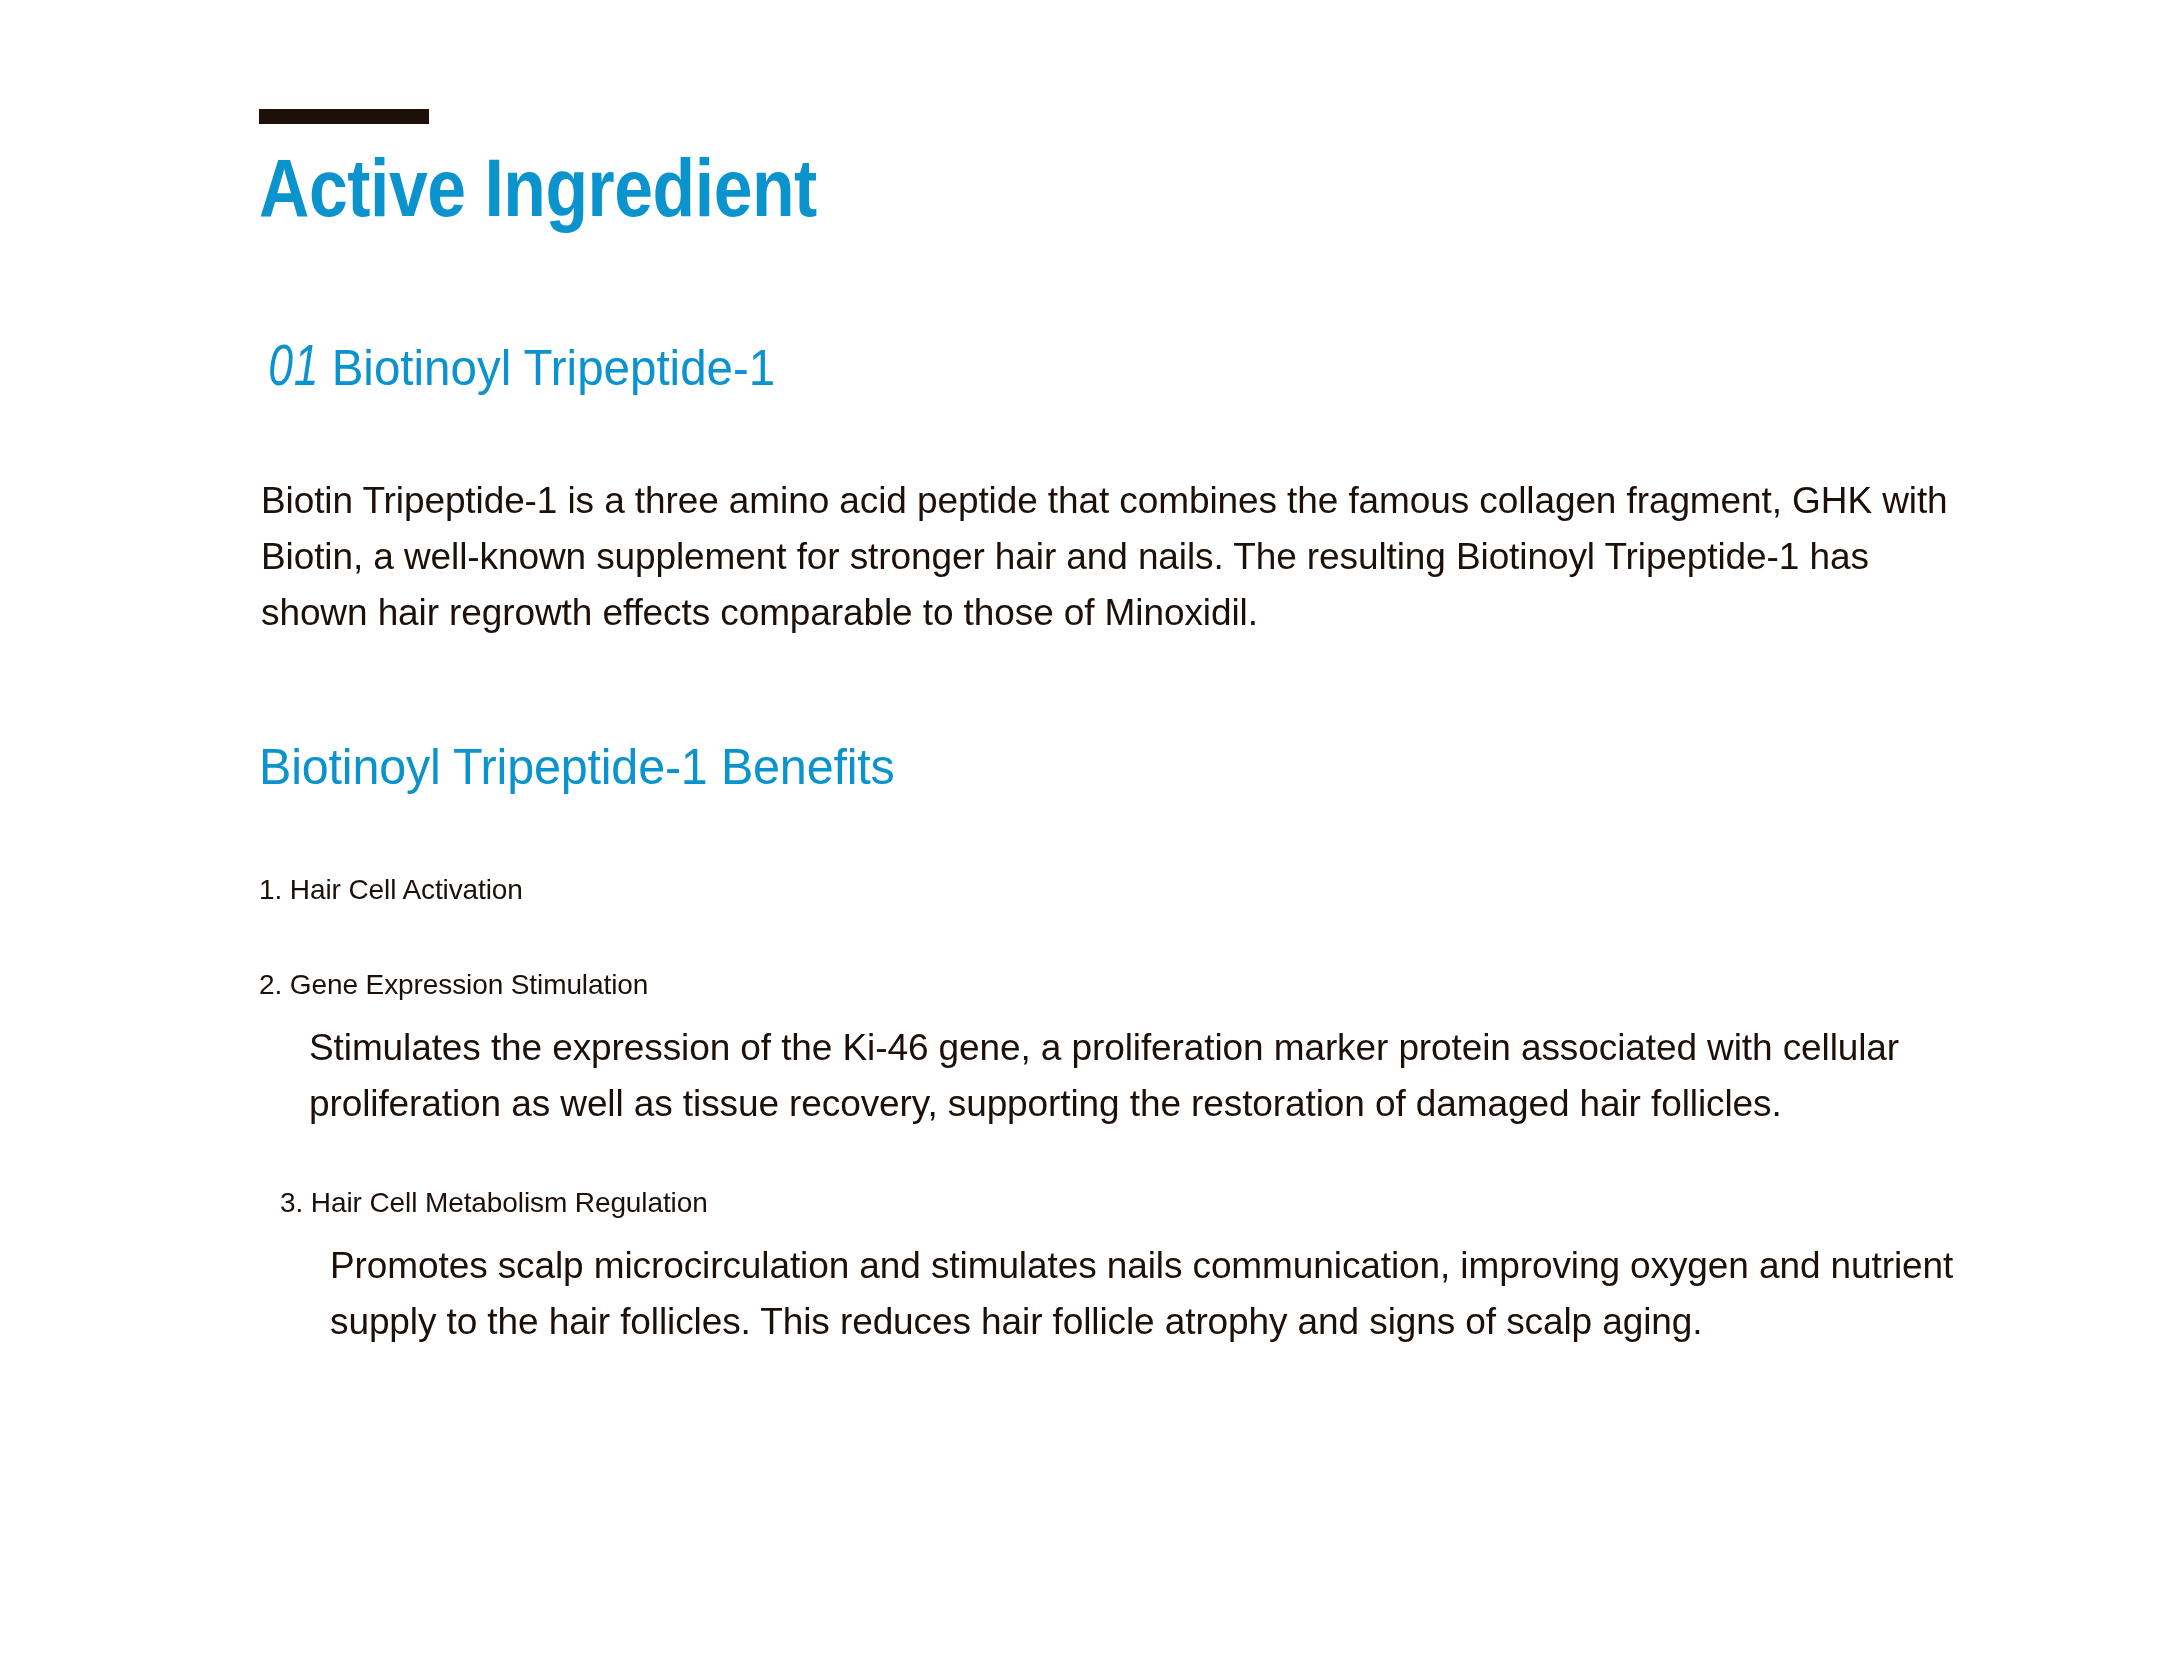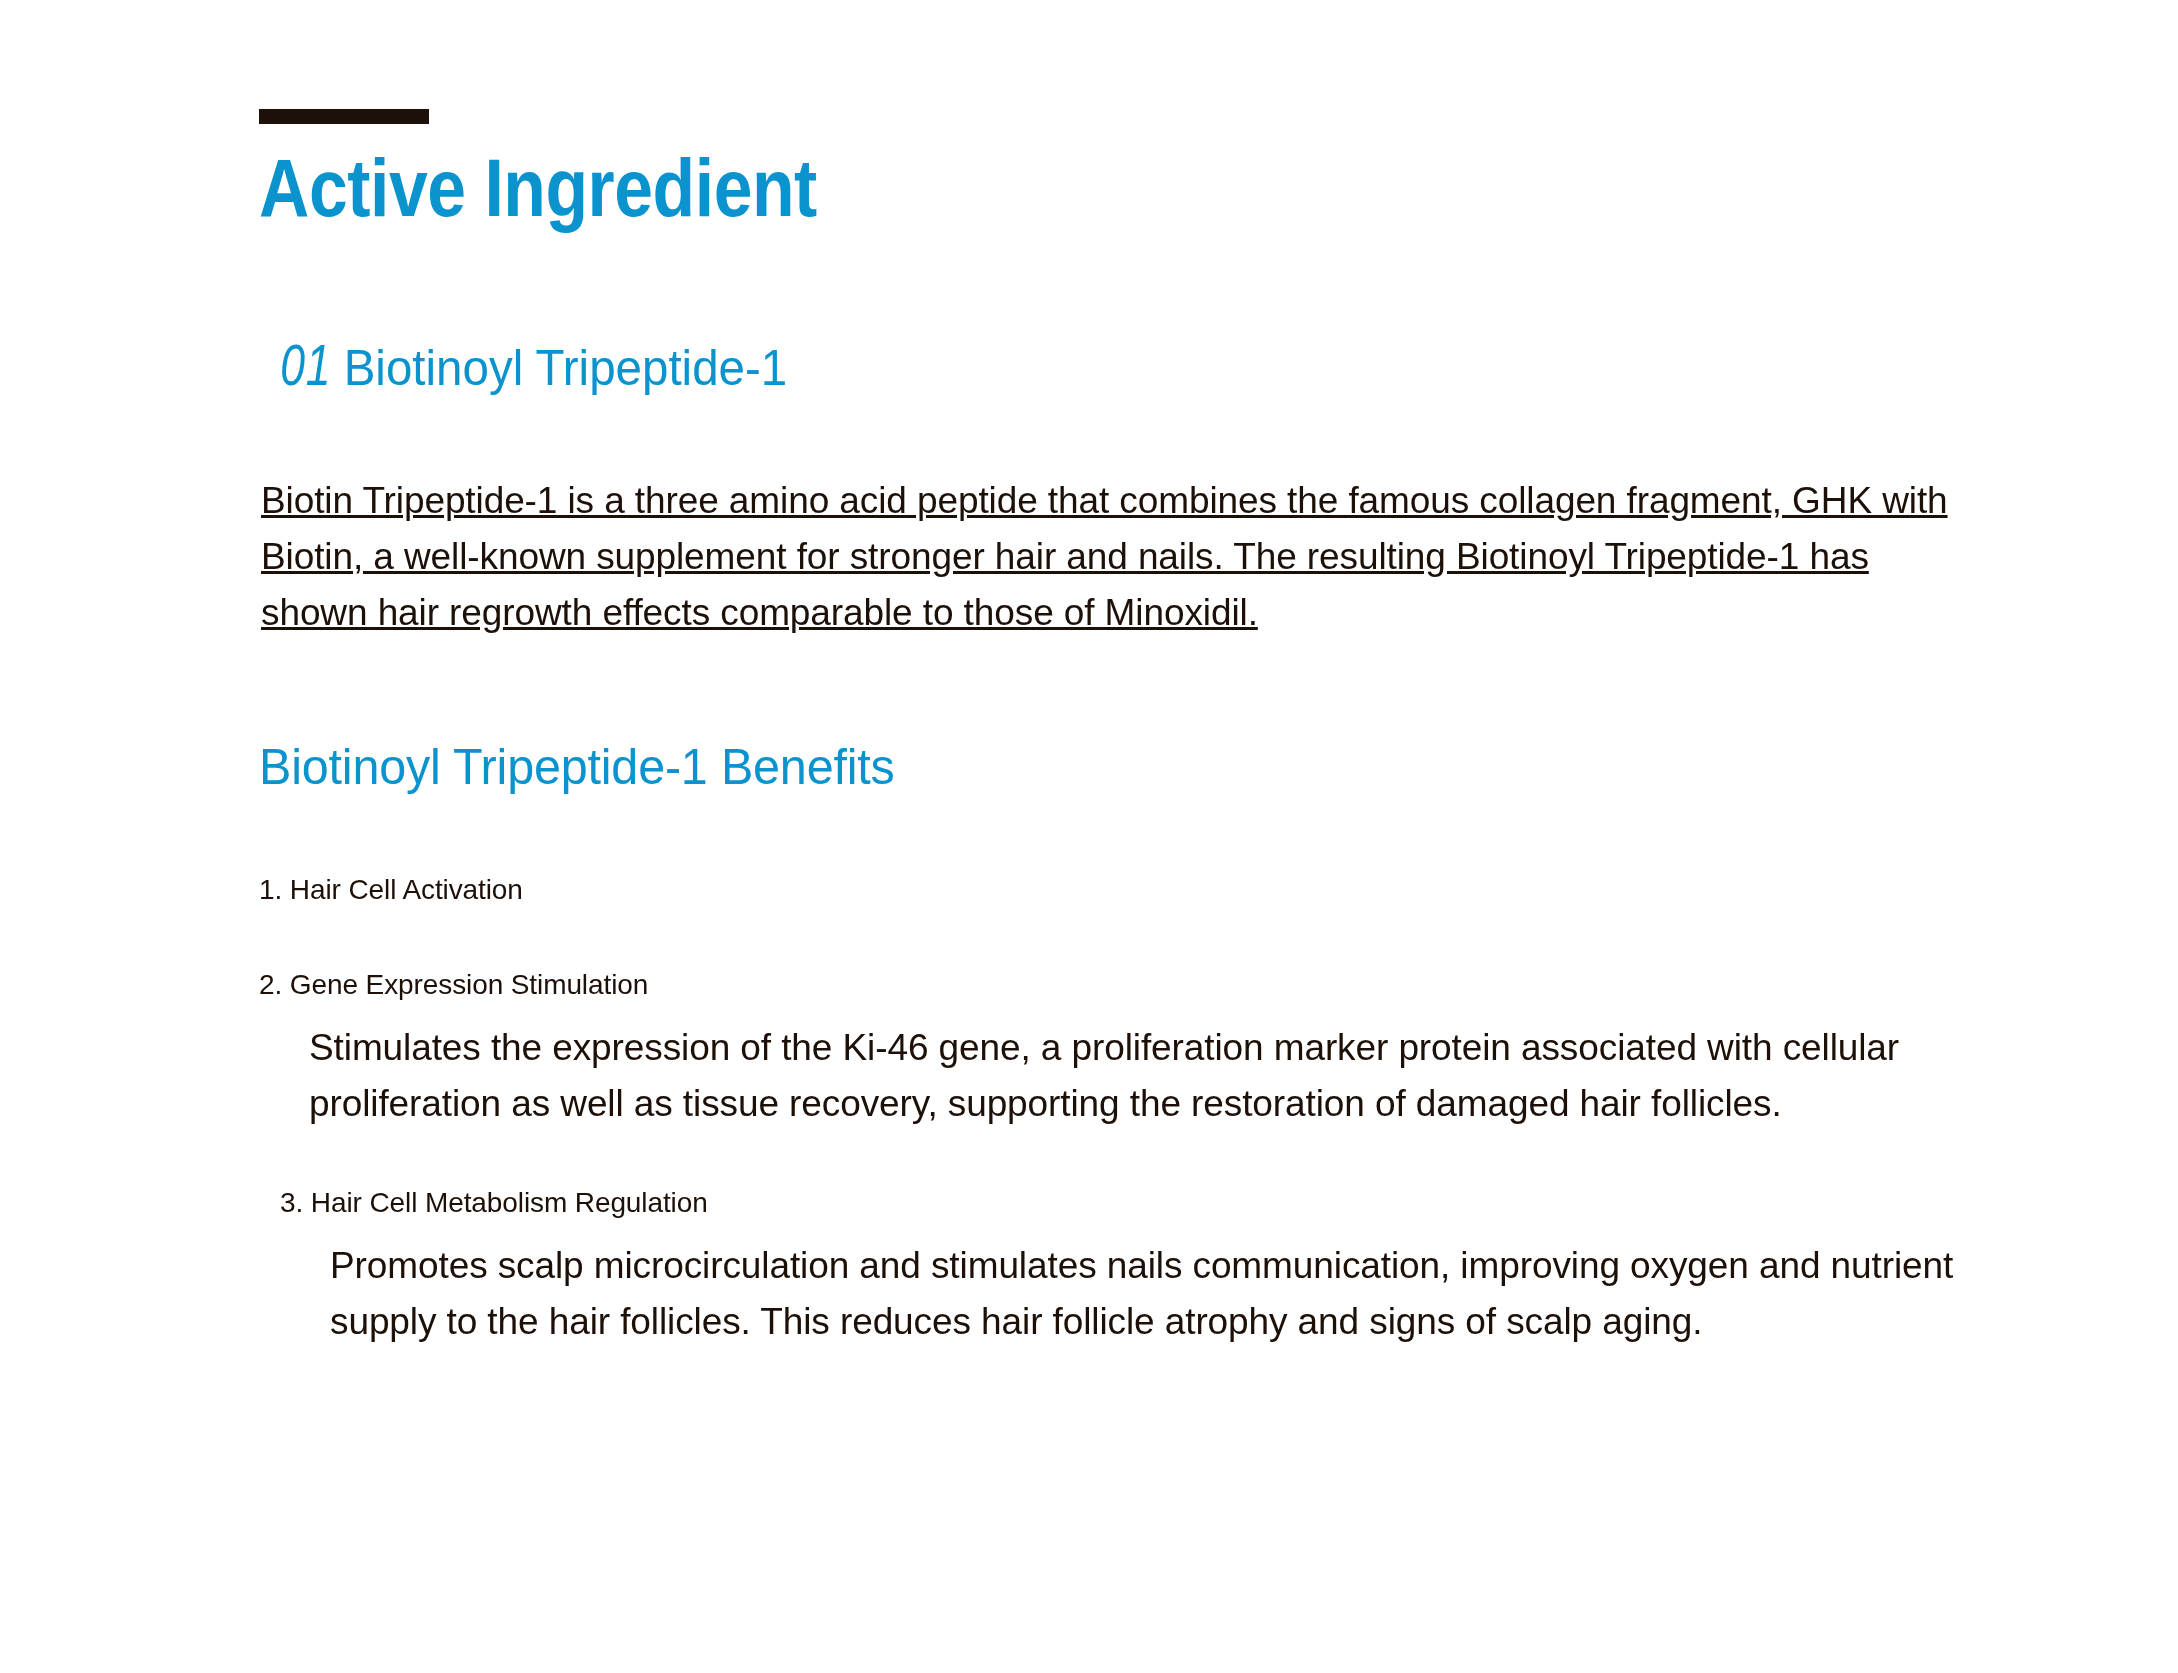--- a/index.html
+++ b/index.html
@@ -47,21 +47,21 @@
     color: #0b93cd;
     transform: scaleX(0.86);
     transform-origin: left top;
     margin-top: 24px;
     white-space: nowrap;
   }
 
   
   .ingredient-head {
     position: absolute;
-    left: 273px;
+    left: 261px;
     top: 332px;
     display: flex;
     align-items: baseline;
     white-space: nowrap;
   }
   .ingredient-num {
     font-family: "Liberation Sans", sans-serif;
     font-size: 57px;
     font-weight: 300;
     font-style: italic;
@@ -87,21 +87,20 @@
     position: absolute;
     left: 261px;
     top: 473px;
     width: 1723px;
     margin: 0;
     font-size: 37px;
     line-height: 56px;
     font-weight: 400;
     color: #1c1008;
     letter-spacing: -0.1px;
-    text-decoration: underline;
   }
 
   
   .benefits-title {
     position: absolute;
     left: 259px;
     top: 738px;
     margin: 0;
     font-size: 50px;
     font-weight: 400;

